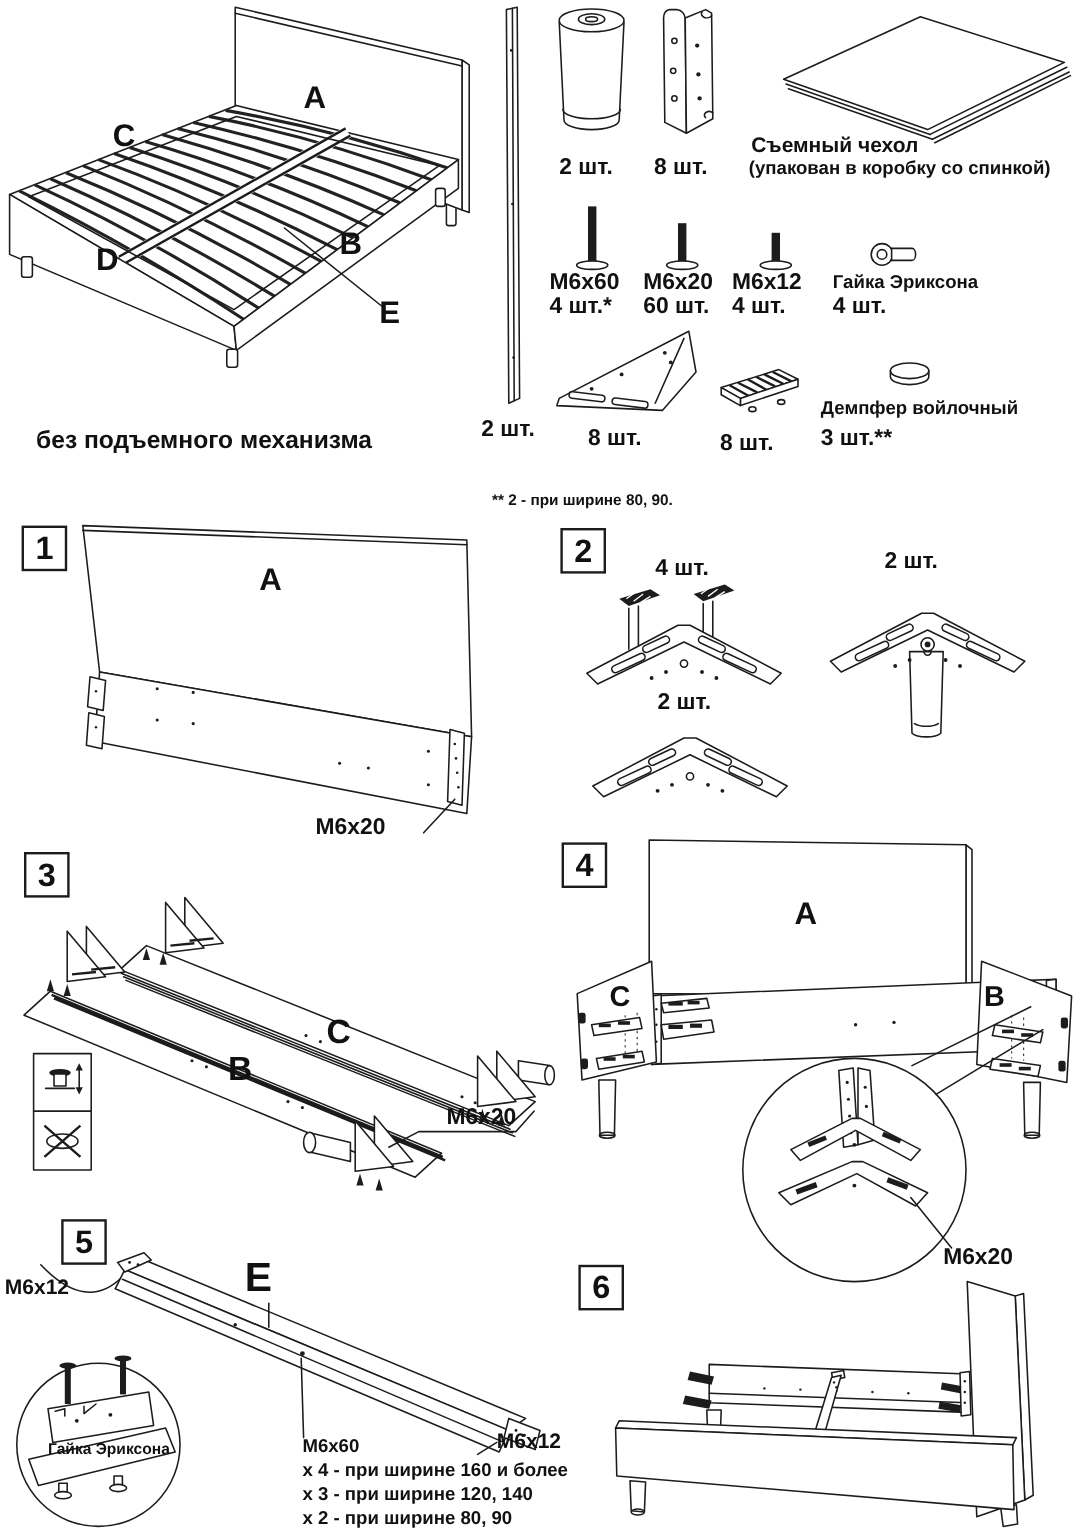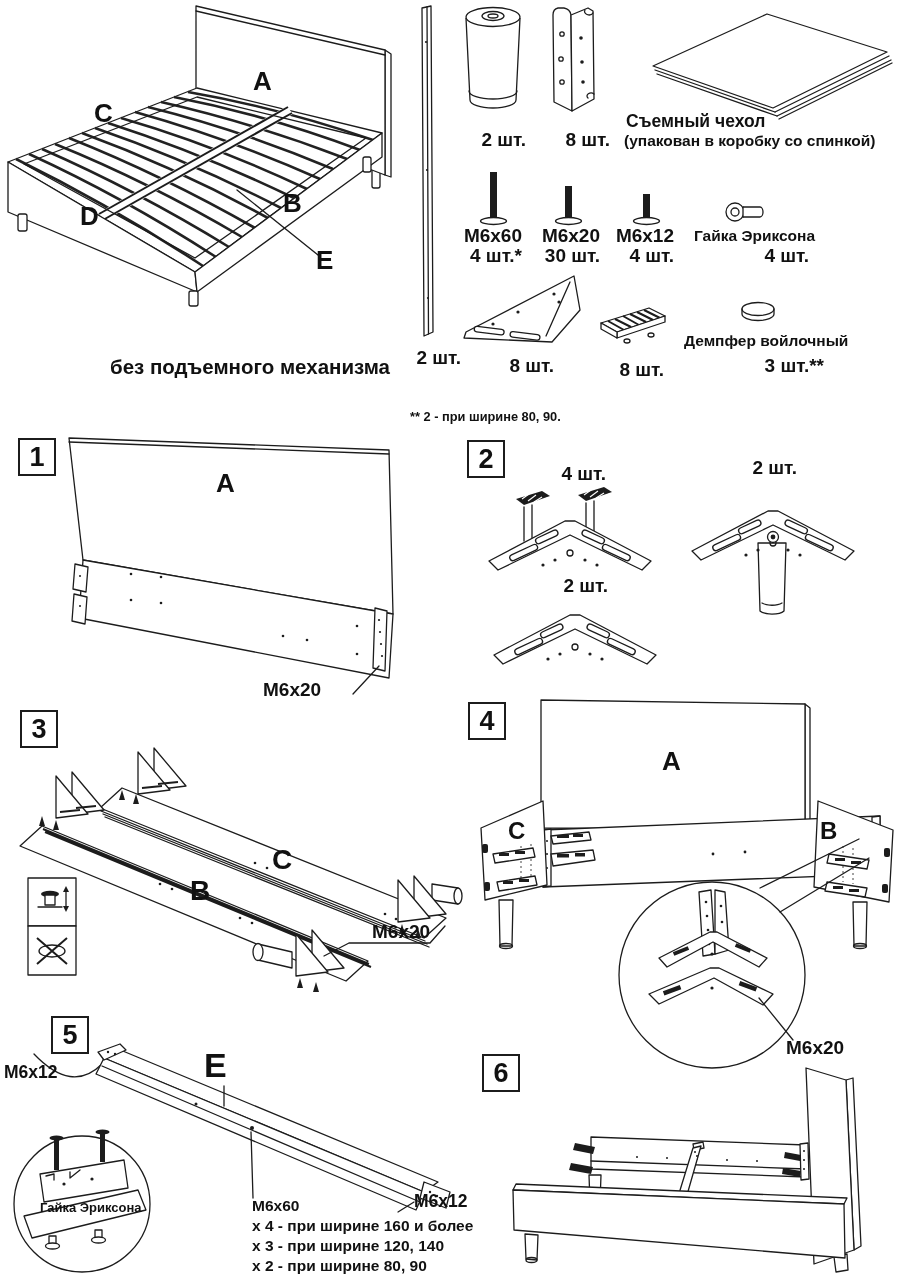--- a/index.html
+++ b/index.html
@@ -6,21 +6,21 @@
   #page{position:relative;width:900px;height:1280px;background:#fff;overflow:hidden;
         font-family:"Liberation Sans",sans-serif;color:#111;}
   svg{position:absolute;overflow:visible;}
   .s{stroke:#1c1c1c;fill:none;stroke-width:1.3;stroke-linecap:round;stroke-linejoin:round;}
   .w{stroke:#1c1c1c;fill:#fff;stroke-width:1.3;stroke-linejoin:round;}
   .k{fill:#1c1c1c;stroke:none;}
   .slat{stroke:#222;stroke-width:2.6;fill:none;}
   .dash{stroke:#444;stroke-width:1;stroke-dasharray:2,3;fill:none;}
   .thick{stroke:#1c1c1c;stroke-width:2;fill:none;}
   .lbl{position:absolute;font-weight:700;color:#111;white-space:nowrap;line-height:1.05;}
-  .c{text-align:right;}
+  .c{text-align:left;}
   .f13{font-size:12.8px;} .f15{font-size:15.5px;} .f17{font-size:17.5px;}
   .f19{font-size:19px;} .f21{font-size:20.5px;} .f24{font-size:24px;}
   .f26{font-size:26px;} .f28{font-size:28px;} .f34{font-size:34px;}
   .badge{position:absolute;width:34px;height:34px;border:2px solid #1c1c1c;background:#fff;
          display:flex;align-items:center;justify-content:center;font-weight:700;font-size:27px;}
 </style>
 </head>
 <body>
 
 <div id="page">
@@ -120,21 +120,21 @@
   </svg>
   <svg style="left:724px;top:198px" width="50" height="28" viewBox="0 0 50 28">
     <circle class="w" cx="11" cy="14" r="9"></circle>
       <circle class="s" cx="11" cy="14" r="4"></circle>
     <path class="w" d="M19,9 L36,9 A3,5 0 0 1 36,19 L19,19"></path>
       <line class="s" x1="19" y1="9" x2="19" y2="19"></line>
   </svg>
   <div class="lbl f19 c" style="left:458px;top:226px;width:64px">М6х60</div>
   <div class="lbl f19 c" style="left:458px;top:246px;width:64px">4 шт.*</div>
   <div class="lbl f19 c" style="left:536px;top:226px;width:64px">М6х20</div>
-  <div class="lbl f19 c" style="left:536px;top:246px;width:64px">30 шт.</div>
+  <div class="lbl f19 c" style="left:536px;top:246px;width:64px">60 шт.</div>
   <div class="lbl f19 c" style="left:610px;top:226px;width:64px">М6х12</div>
   <div class="lbl f19 c" style="left:610px;top:246px;width:64px">4 шт.</div>
   <div class="lbl f15 c" style="left:694px;top:228px;width:115px">Гайка Эриксона</div>
   <div class="lbl f19 c" style="left:694px;top:246px;width:115px">4 шт.</div>
 
   <svg style="left:458px;top:270px" width="140" height="82" viewBox="0 0 140 82">
     <polygon class="w" points="8,62 116,6 122,40 94,72 6,68"></polygon>
     <line class="s" x1="112" y1="12" x2="88" y2="66"></line>
     <g transform="rotate(7 32,62)">
         <rect class="w" x="16" y="58" width="30" height="5.5" rx="2.7"></rect>

